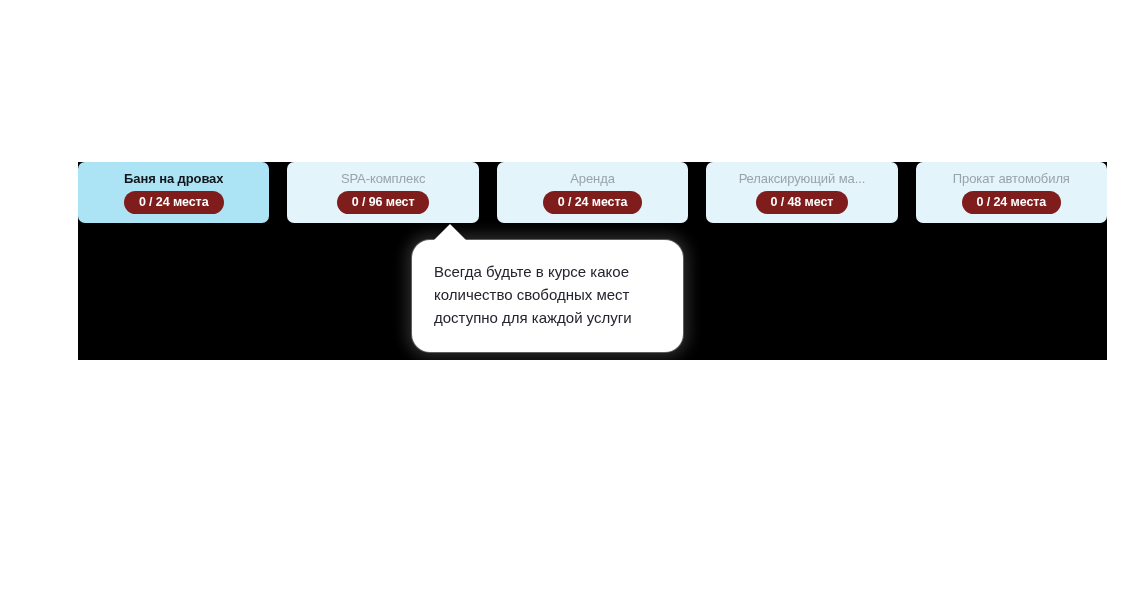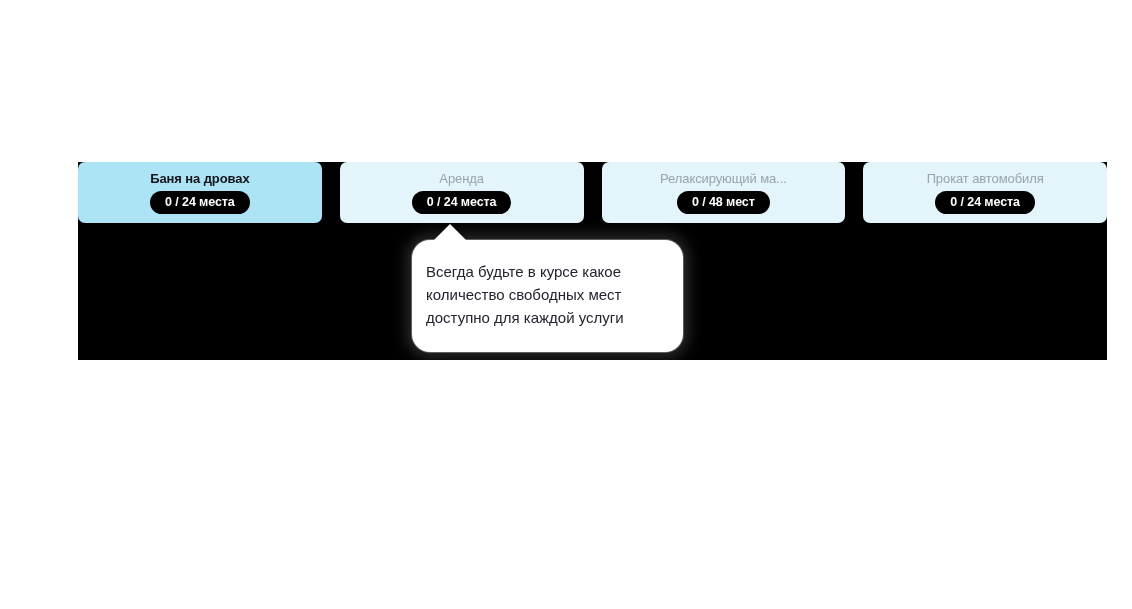--- a/index.html
+++ b/index.html
@@ -70,42 +70,42 @@
     text-align: center;
     letter-spacing: -0.1px;
   }
 
   .tab.active .tab-label {
     color: #13151c;
     font-weight: bold;
   }
 
   .tab-badge {
-    background: #000000;
+    background: #7f1d1d;
     color: #ffffff;
     font-size: 12.5px;
     font-weight: bold;
     line-height: 12px;
     border-radius: 999px;
     padding: 5px 15px 6px;
     white-space: nowrap;
     letter-spacing: -0.1px;
   }
 
   
   #tooltip {
     position: absolute;
     left: 412px;
     top: 240px;
     width: 271px;
     height: 112px;
     background: #ffffff;
     border-radius: 18px;
     box-sizing: border-box;
-    padding: 20px 14px;
+    padding: 20px 22px;
     box-shadow: 0 0 0 1px rgba(255,255,255,0.28),
                 0 0 14px 6px rgba(255,255,255,0.16);
   }
 
   #tooltip-arrow {
     position: absolute;
     left: 21px;
     top: -16px;
     width: 0;
     height: 0;
@@ -125,20 +125,24 @@
 <body>
 
 <div id="dark-panel"></div>
 
 <div id="tab-strip">
     <div class="tab active">
       <div class="tab-label">Баня на дровах</div>
       <div class="tab-badge">0 / 24 места</div>
     </div>
     <div class="tab">
+      <div class="tab-label">SPA-комплекс</div>
+      <div class="tab-badge">0 / 96 мест</div>
+    </div>
+    <div class="tab">
       <div class="tab-label">Аренда</div>
       <div class="tab-badge">0 / 24 места</div>
     </div>
     <div class="tab">
       <div class="tab-label">Релаксирующий ма...</div>
       <div class="tab-badge">0 / 48 мест</div>
     </div>
     <div class="tab">
       <div class="tab-label">Прокат автомобиля</div>
       <div class="tab-badge">0 / 24 места</div>

